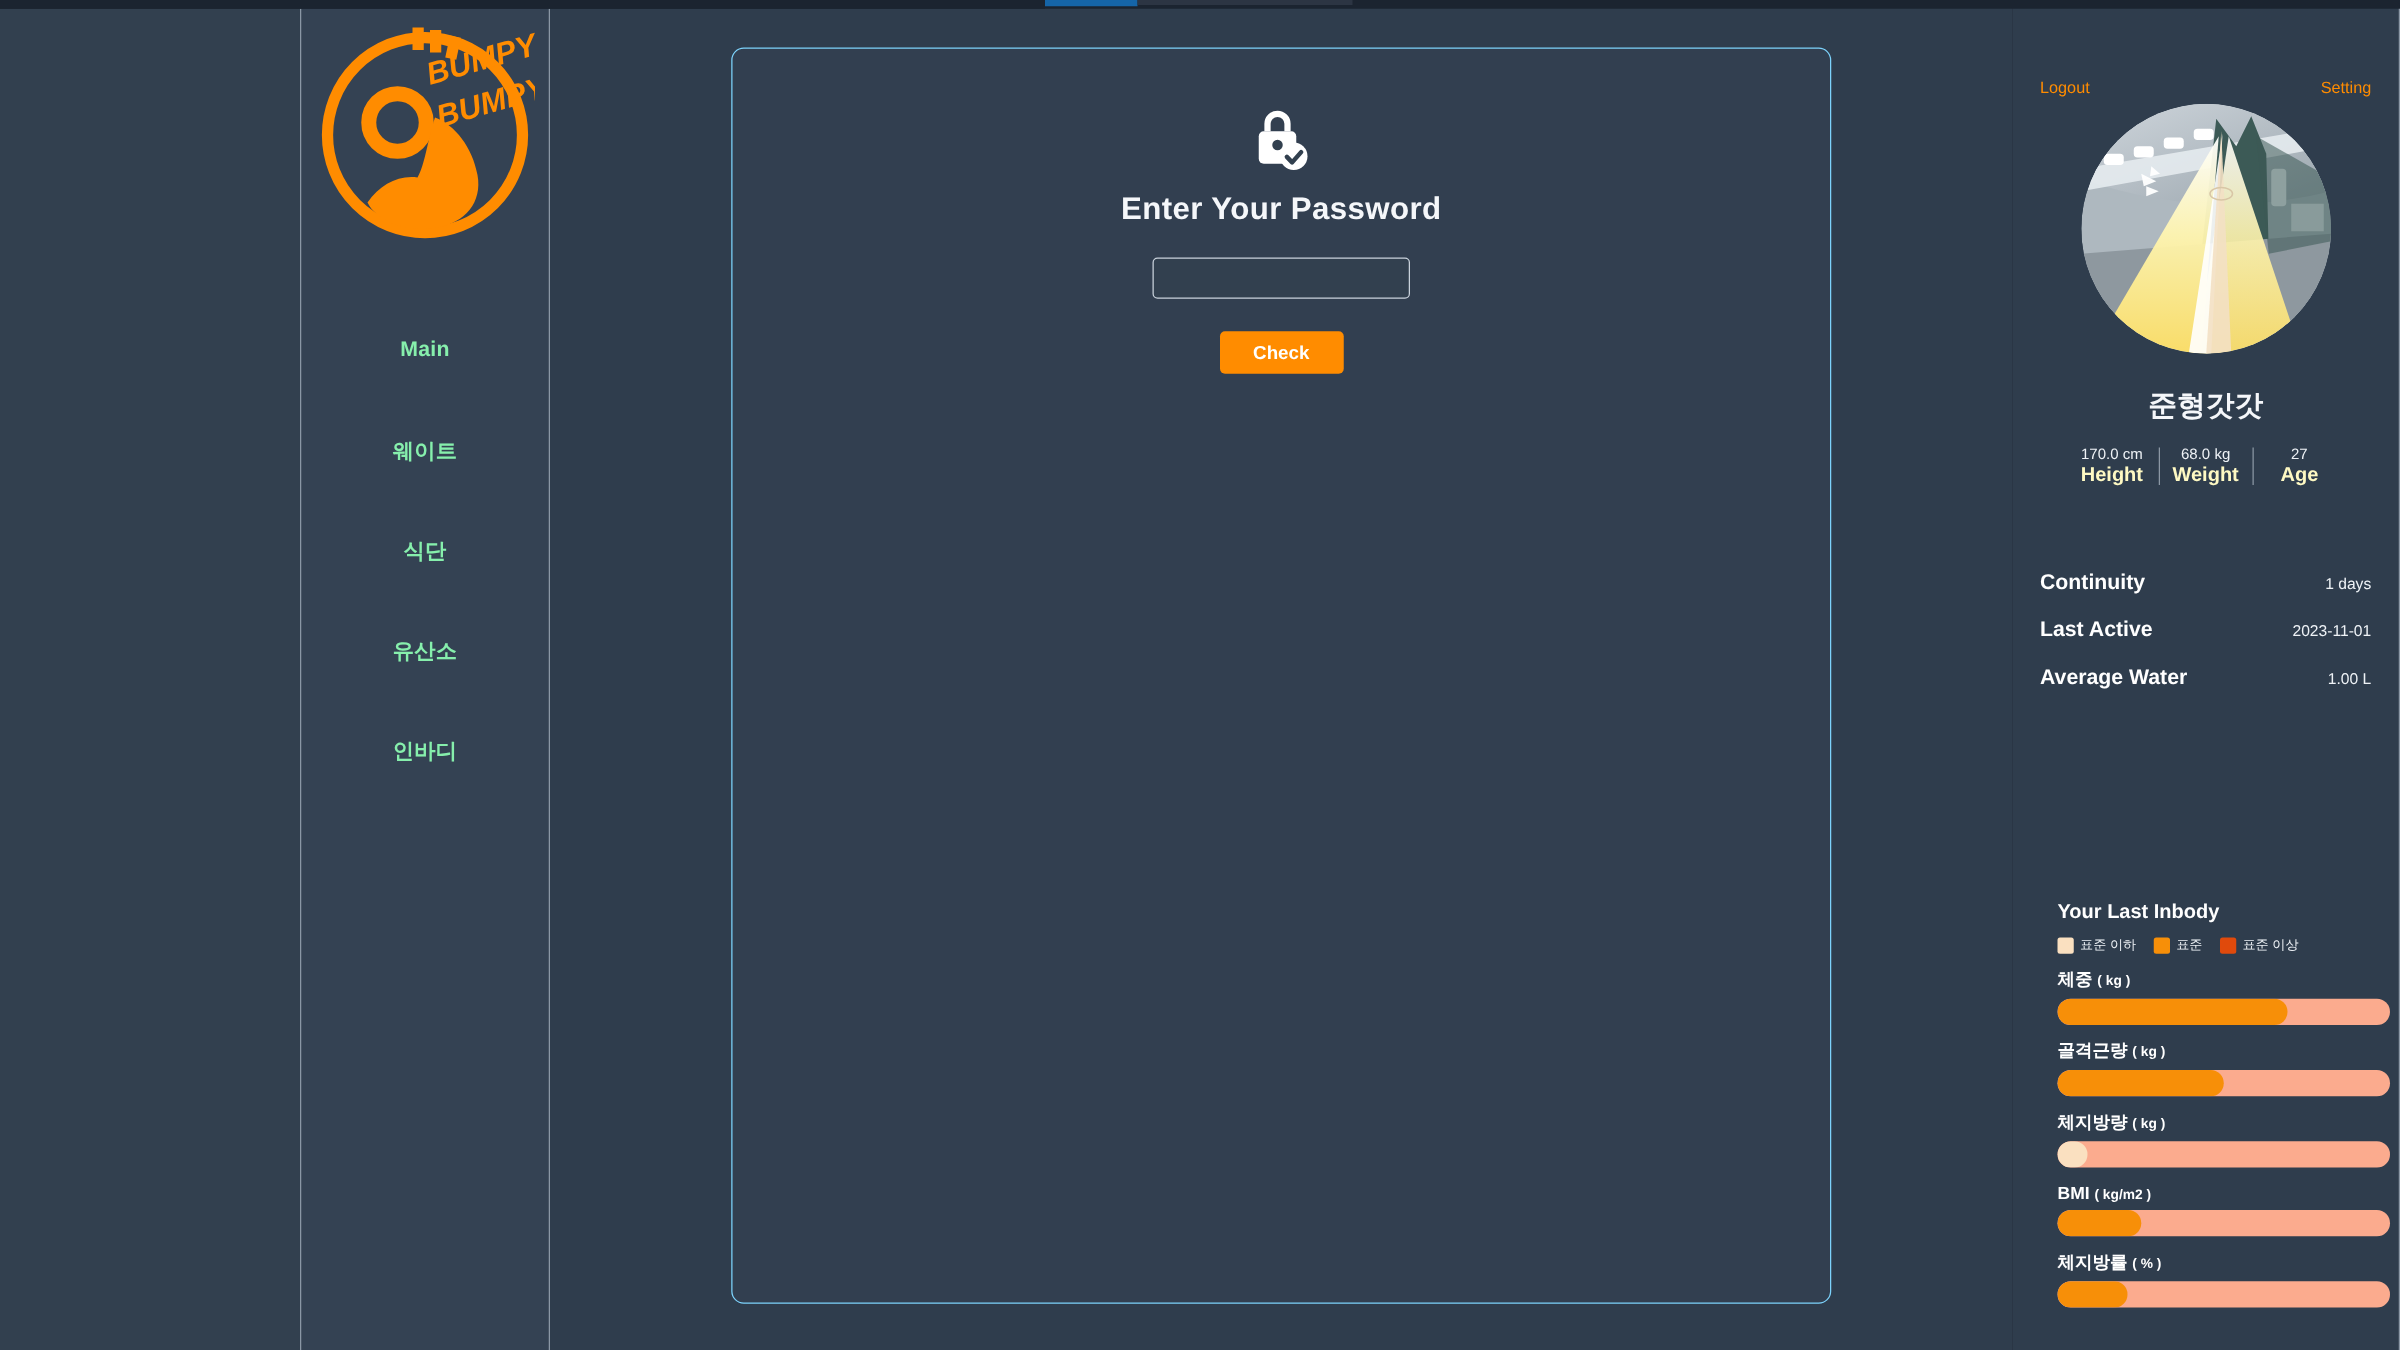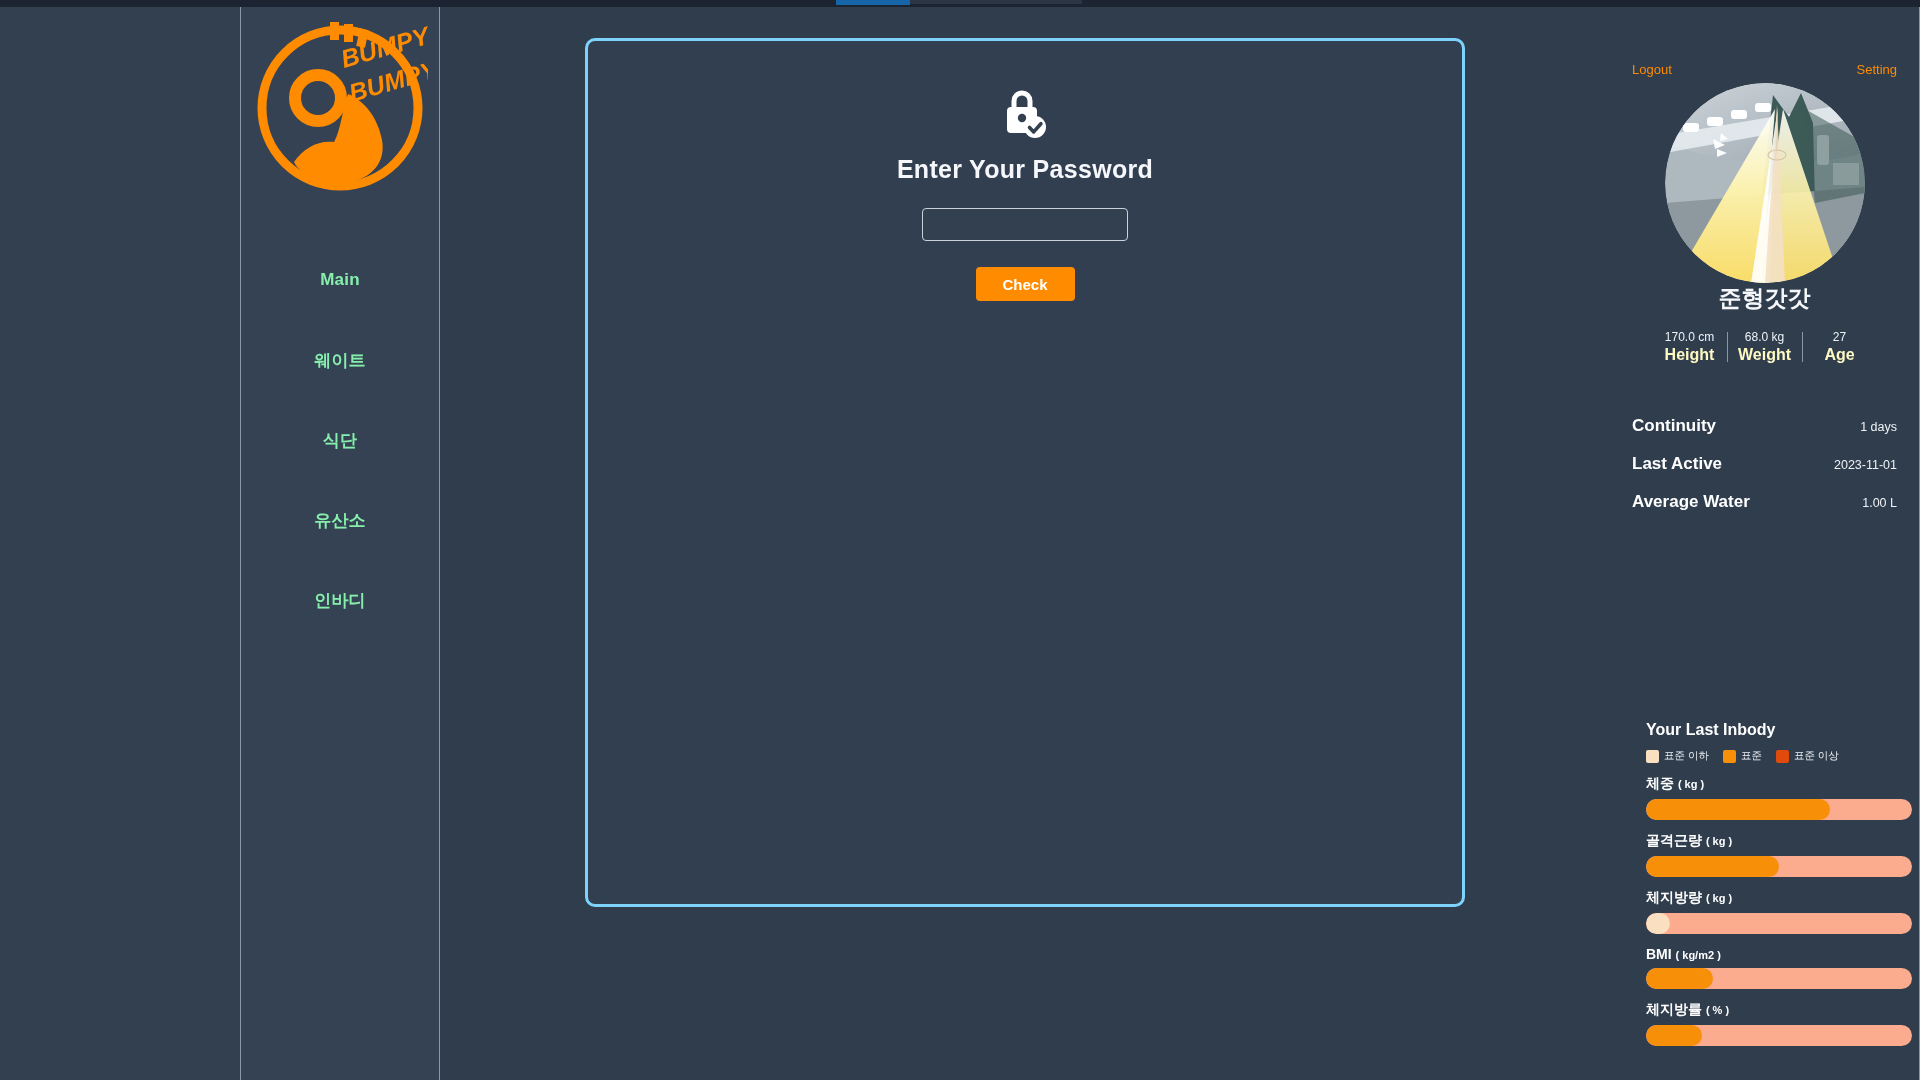--- a/index.html
+++ b/index.html
@@ -49,23 +49,23 @@
     cursor:pointer;
   }
 
   
   .center {
     flex:1 1 auto; height:1080px; background:#2f3d4d;
     padding:38px 34px 0 34px;
     display:flex; justify-content:center;
   }
   .card {
-    width:100%; max-width:880px; height:869px;
+    width:100%; max-width:880px; height:1005px;
     background:#323f50;
-    border:3px solid #7dd3fc; border-radius:10px;
+    border:1px solid #7dd3fc; border-radius:10px;
     padding-top:46px;
     display:flex; flex-direction:column; align-items:center;
   }
   .lock-icon { width:46px; height:52px; margin-bottom:16px; }
   .card-title {
     color:#f5f7fa; font-size:25px; font-weight:bold; letter-spacing:.3px;
     margin-bottom:24px;
   }
   .pw-input {
     width:206px; height:33px;
@@ -93,31 +93,31 @@
   .rp-head { display:flex; justify-content:space-between; align-items:center; }
   .rp-link { color:#ff8c00; font-size:13px; cursor:pointer;margin-top:48px; }
 
   .avatar {
     width:200px; height:200px; border-radius:50%;
     margin:6px auto 0 auto; overflow:hidden;
     display:block;
   }
   .user-name {
     text-align:center; color:#f5f7fa;
-    font-size:23px; font-weight:bold; margin-top:0;
+    font-size:23px; font-weight:bold; margin-top:26px;
   }
   .stats-row {
     margin-top:16px; display:flex; align-items:center; justify-content:center;
   }
   .stat { text-align:center; padding:0 10px; min-width:74px; }
   .stat-val { color:#eef2f6; font-size:12px; }
   .stat-lbl { color:#fef9c3; font-size:16px; font-weight:bold; margin-top:2px; }
   .stat-div { width:1px; height:30px; background:#8b97a4; }
 
-  .kv-block { margin-top:52px; }
+  .kv-block { margin-top:66px; }
   .kv-row {
     display:flex; justify-content:space-between; align-items:baseline;
     margin-bottom:18px;
   }
   .kv-key { color:#ffffff; font-size:17px; font-weight:bold; }
   .kv-val { color:#eef2f6; font-size:12.5px; }
 
   .inbody { position:absolute; left:36px; bottom:34px; width:266px; }
   .inbody-title { color:#ffffff; font-size:16px; font-weight:bold; }
   .legend { display:flex; align-items:center; gap:7px; margin-top:10px; }

